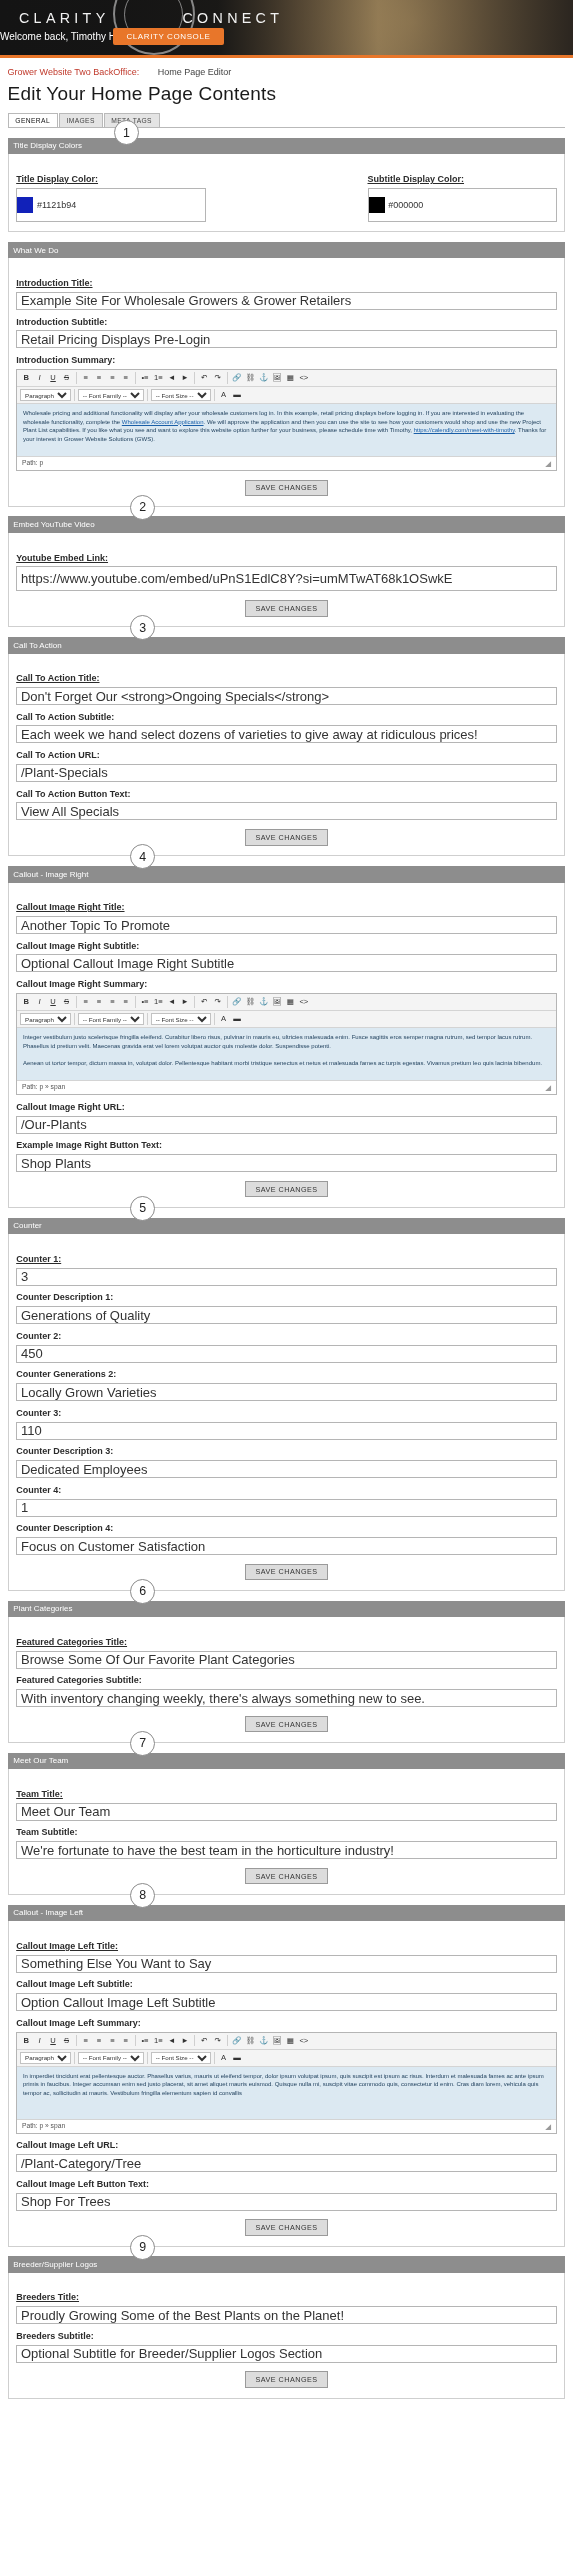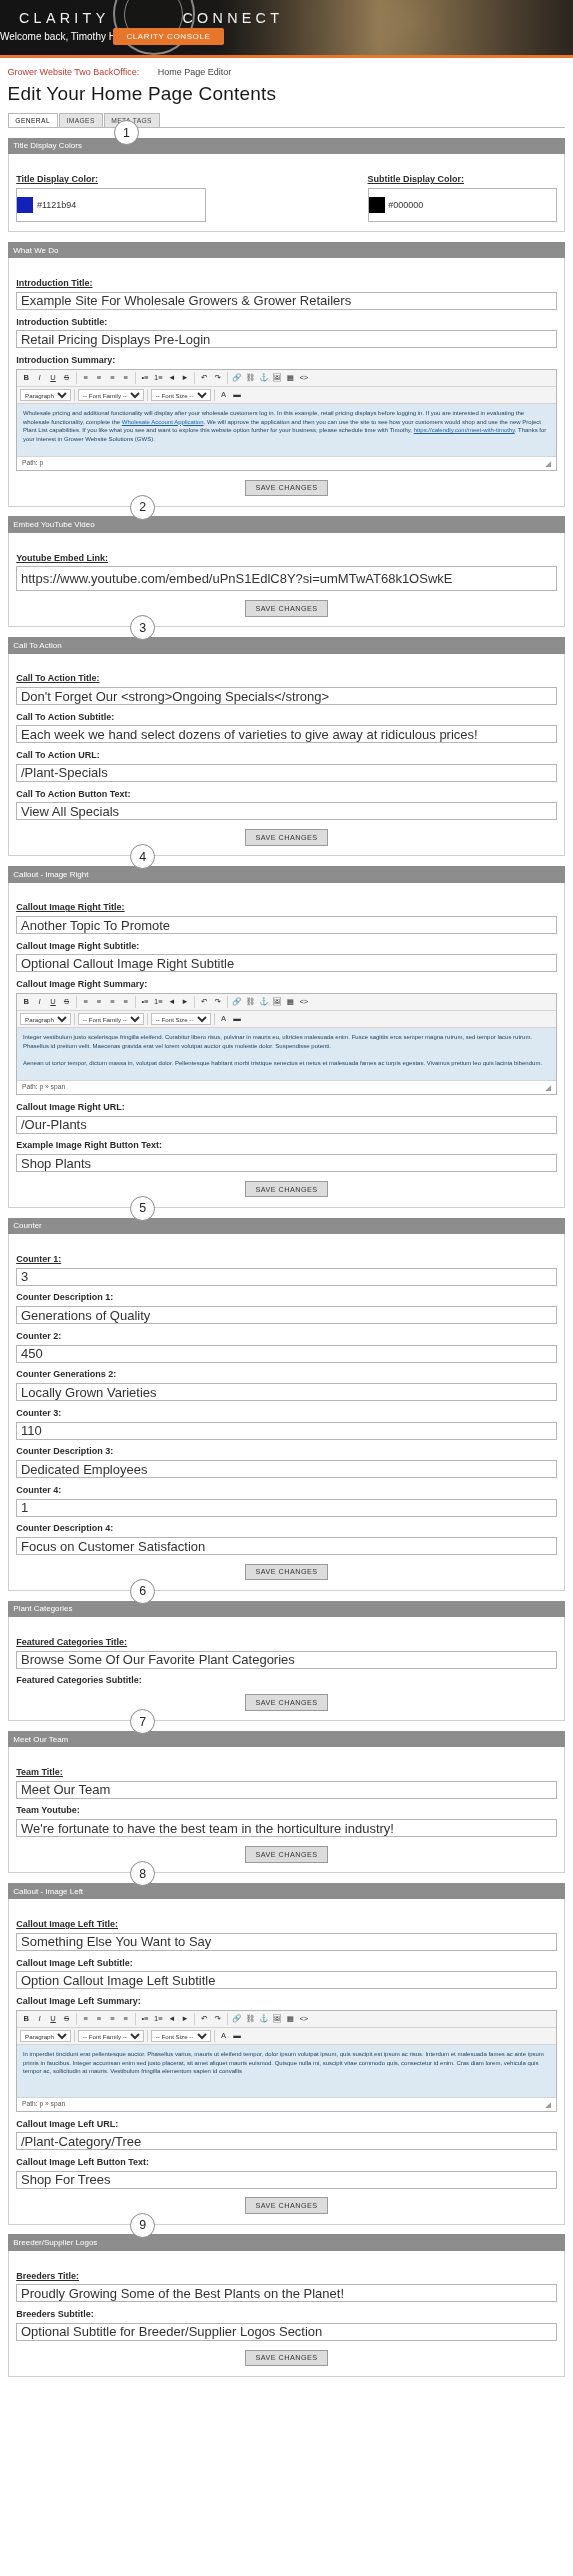--- a/index.html
+++ b/index.html
@@ -490,31 +490,32 @@
     <button class="savebtn">SAVE CHANGES</button>
     <div class="badge" style="left:114px; top:15.3px;">6</div>
   </div>
 </div>
 
 <div class="secbar">Plant Categories</div>
 <div class="panel">
   <div class="field-label">Featured Categories Title:</div>
   <input type="text" value="Browse Some Of Our Favorite Plant Categories" style="">
   <div class="field-label">Featured Categories Subtitle:</div>
+  <input type="text" value="With inventory changing weekly, there's always something new to see." style="">
   <div class="saverow anchor">
     <button class="savebtn">SAVE CHANGES</button>
     <div class="badge" style="left:114px; top:15.3px;">7</div>
   </div>
 </div>
 
 <div class="secbar">Meet Our Team</div>
 <div class="panel">
   <div class="field-label">Team Title:</div>
   <input type="text" value="Meet Our Team" style="">
-  <div class="field-label">Team Youtube:</div>
+  <div class="field-label">Team Subtitle:</div>
   <input type="text" value="We're fortunate to have the best team in the horticulture industry!" style="">
   <div class="saverow anchor">
     <button class="savebtn">SAVE CHANGES</button>
     <div class="badge" style="left:114px; top:15.3px;">8</div>
   </div>
 </div>
 
 <div class="secbar">Callout - Image Left</div>
 <div class="panel">
   <div class="field-label">Callout Image Left Title:</div>

